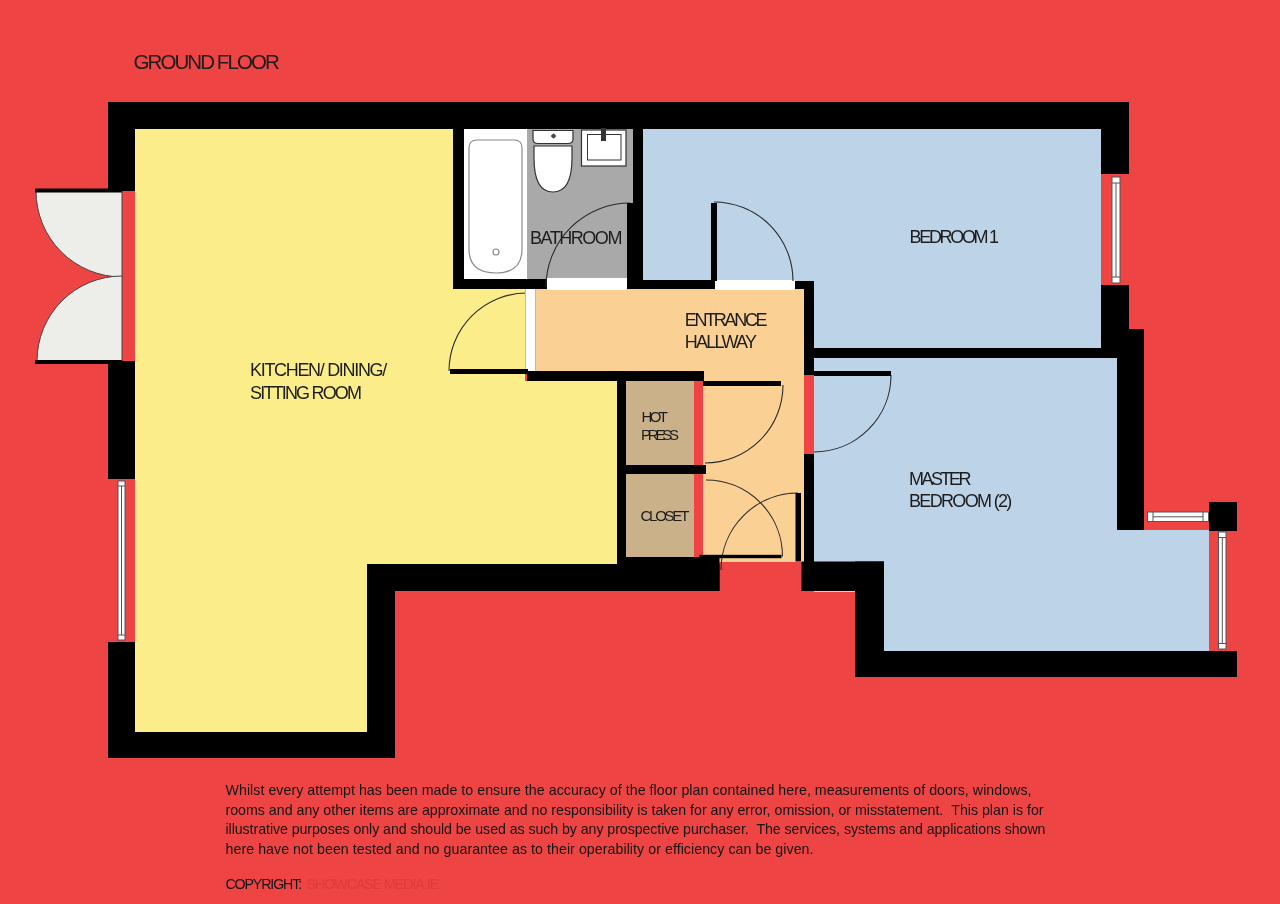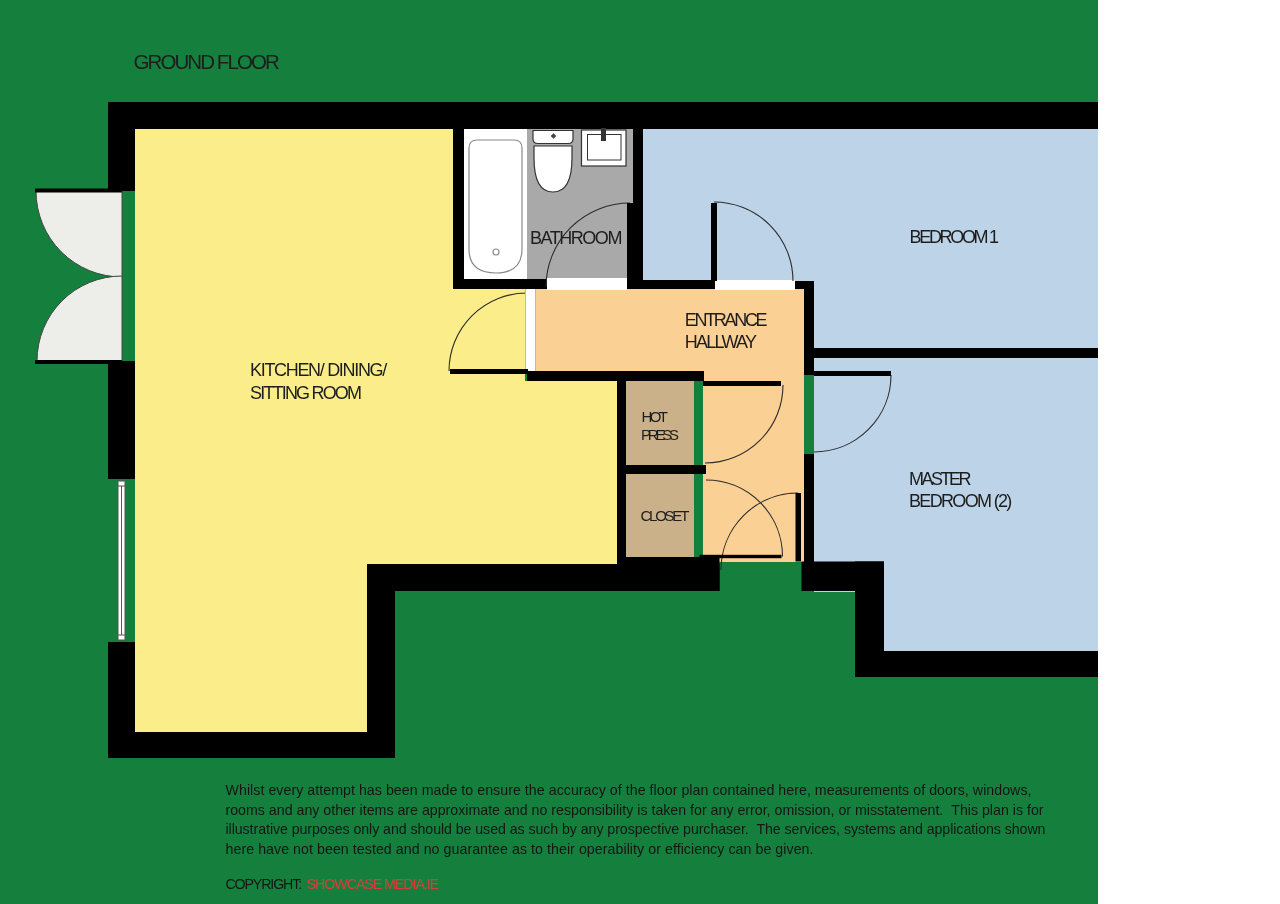--- a/index.html
+++ b/index.html
@@ -1,16 +1,16 @@
 <!DOCTYPE html>
 <html><head>
 <meta charset="utf-8">
 <style>
   html,body{margin:0;padding:0;background:#fff;}
-  #page{position:relative;width:1098px;height:904px;background:#15803d;overflow:hidden;text-decoration:underline;}
+  #page{position:relative;width:1280px;height:904px;background:#ef4444;overflow:hidden;text-decoration:underline;}
   svg{position:absolute;top:0;left:0;}
   text{font-family:"Liberation Sans",sans-serif;}
 </style>
 </head>
 <body>
 <div id="page">
 <svg width="1280" height="904" viewBox="0 0 1280 904">
 
   <polygon points="135,129 453,129 453,289 525,289 525,381 617,381 617,565 367,565 367,732 135,732" fill="#FBEE8A"></polygon>
 

